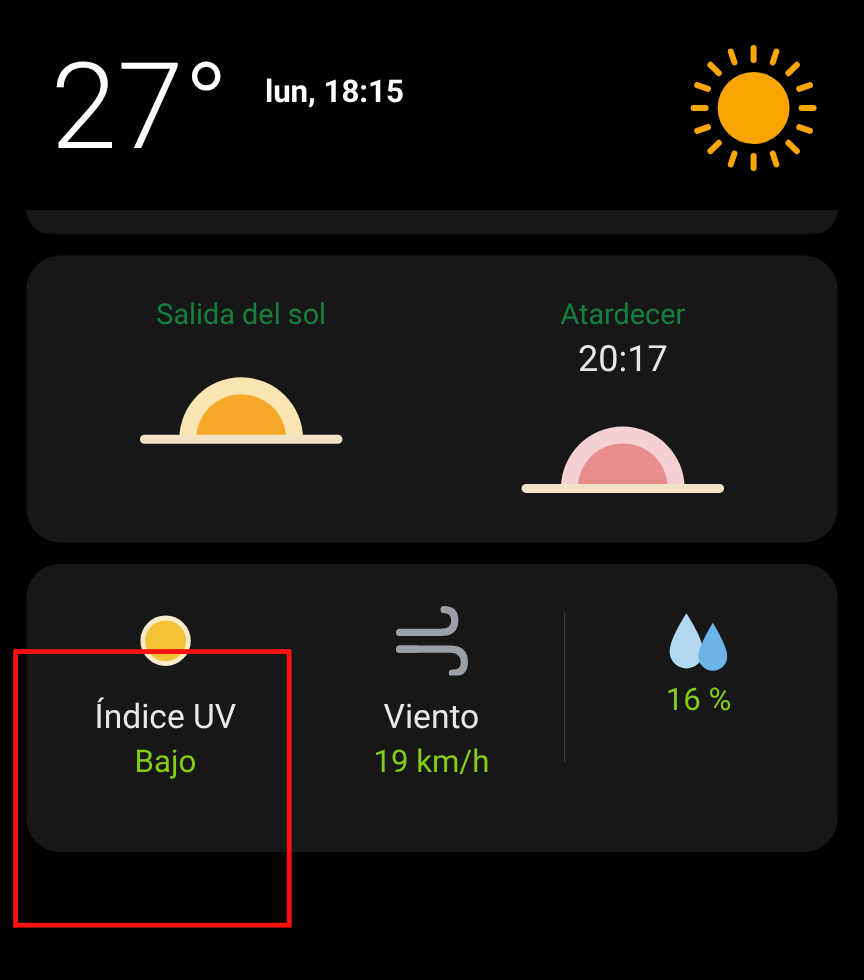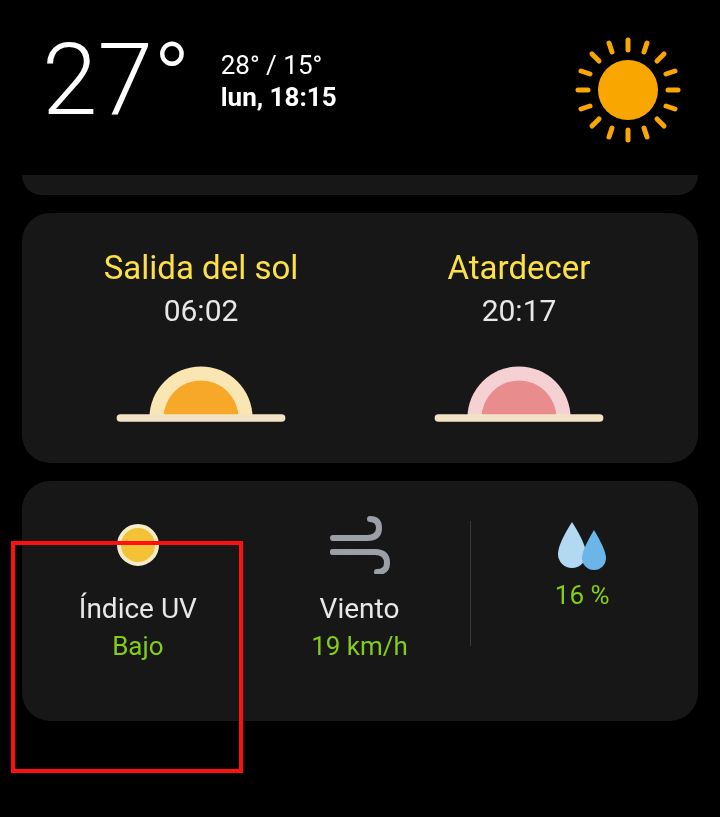--- a/index.html
+++ b/index.html
@@ -11,20 +11,21 @@
     width: 720px;
     height: 817px;
     background: #000;
     font-family: -apple-system, BlinkMacSystemFont, "Segoe UI", Roboto, sans-serif;
     color: #fff;
     overflow: hidden;
     padding: 0 22px;
   }
   .header {
     display: flex;
+    align-items: center;
     justify-content: space-between;
     padding: 30px 10px 20px 20px;
   }
   .header-left {
     display: flex;
     align-items: flex-start;
     gap: 30px;
   }
   .current-temp {
     font-size: 100px;
@@ -61,23 +62,23 @@
   }
   .sun-times {
     display: flex;
     justify-content: space-around;
   }
   .sun-block {
     text-align: center;
     flex: 1;
   }
   .sun-label {
-    font-size: 33px;
+    font-size: 24px;
     font-weight: 400;
-    color: #fde047;
+    color: #15803d;
   }
   .sun-time {
     font-size: 30px;
     font-weight: 400;
     color: #e8e8e8;
     margin-top: 6px;
   }
   .sun-graphic {
     margin-top: 30px;
     display: flex;
@@ -127,21 +128,20 @@
     pointer-events: none;
   }
 </style>
 </head>
 <body>
 
 <div class="header">
   <div class="header-left">
     <div class="current-temp">27°</div>
     <div class="header-info">
-      <div class="hilo">28° / 15°</div>
       <div class="datetime">lun, 18:15</div>
     </div>
   </div>
   <div class="sun-icon">
     <svg viewBox="0 0 120 120" width="120" height="120">
       <circle cx="60" cy="60" r="30" fill="#f9a600"></circle>
       <g stroke="#f9a600" stroke-width="5" stroke-linecap="round">
         <line x1="60" y1="10" x2="60" y2="20"></line>
         <line x1="60" y1="100" x2="60" y2="110"></line>
         <line x1="10" y1="60" x2="20" y2="60"></line>
@@ -162,21 +162,20 @@
     </svg>
   </div>
 </div>
 
 <div class="card-top-edge"></div>
 
 <div class="card">
   <div class="sun-times">
     <div class="sun-block">
       <div class="sun-label">Salida del sol</div>
-      <div class="sun-time">06:02</div>
       <div class="sun-graphic">
         <svg viewBox="0 0 220 80" width="220" height="75">
           <path d="M 55 64 A 55 55 0 0 1 165 64 Z" fill="#f9e6b3"></path>
           <path d="M 70 64 A 40 40 0 0 1 150 64 Z" fill="#f7a828"></path>
           <rect x="20" y="60" width="180" height="8" rx="4" fill="#f3e3c6"></rect>
         </svg>
       </div>
     </div>
     <div class="sun-block">
       <div class="sun-label">Atardecer</div>

